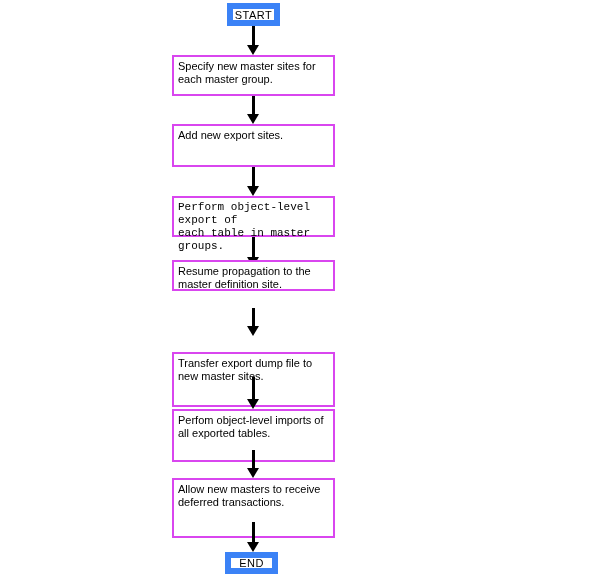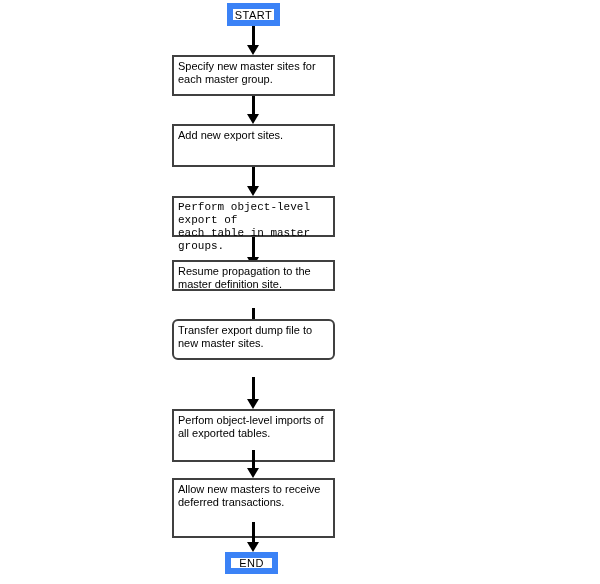--- a/index.html
+++ b/index.html
@@ -26,21 +26,21 @@
     font-size: 11px;
     letter-spacing: 0.5px;
   }
   .terminal.start { left: 227px; top: 3px;   width: 53px; height: 23px; }
   .terminal.end   { left: 225px; top: 552px; width: 53px; height: 22px; justify-content: center; }
   .step {
     position: absolute;
     left: 172px;
     width: 163px;
     box-sizing: border-box;
-    border: 2px solid #404040;
+    border: 2px solid #d946ef;
     background: #ffffff;
     padding: 3px 4px 0 4px;
     font-size: 11px;
     line-height: 13px;
   }
   .step .lbl {
     white-space: pre-line;
   }
   .arrow {
     position: absolute;
@@ -112,21 +112,21 @@
   <div class="step" style="top:260px; height:31px;">
     <span class="lbl">Resume propagation to the
 master definition site.</span>
   </div>
 
   <div class="arrow" style="top:308px; height:28px;">
     <div class="stem"></div>
     <div class="head"></div>
   </div>
 
-  <div class="step" style="top:319px; height:41px;border-radius:6px;">
+  <div class="step" style="top:352px; height:55px;">
     <span class="lbl">Transfer export dump file to
 new master sites.</span>
   </div>
 
   <div class="arrow" style="top:377px; height:32px;">
     <div class="stem"></div>
     <div class="head"></div>
   </div>
 
   <div class="step" style="top:409px; height:53px;">

